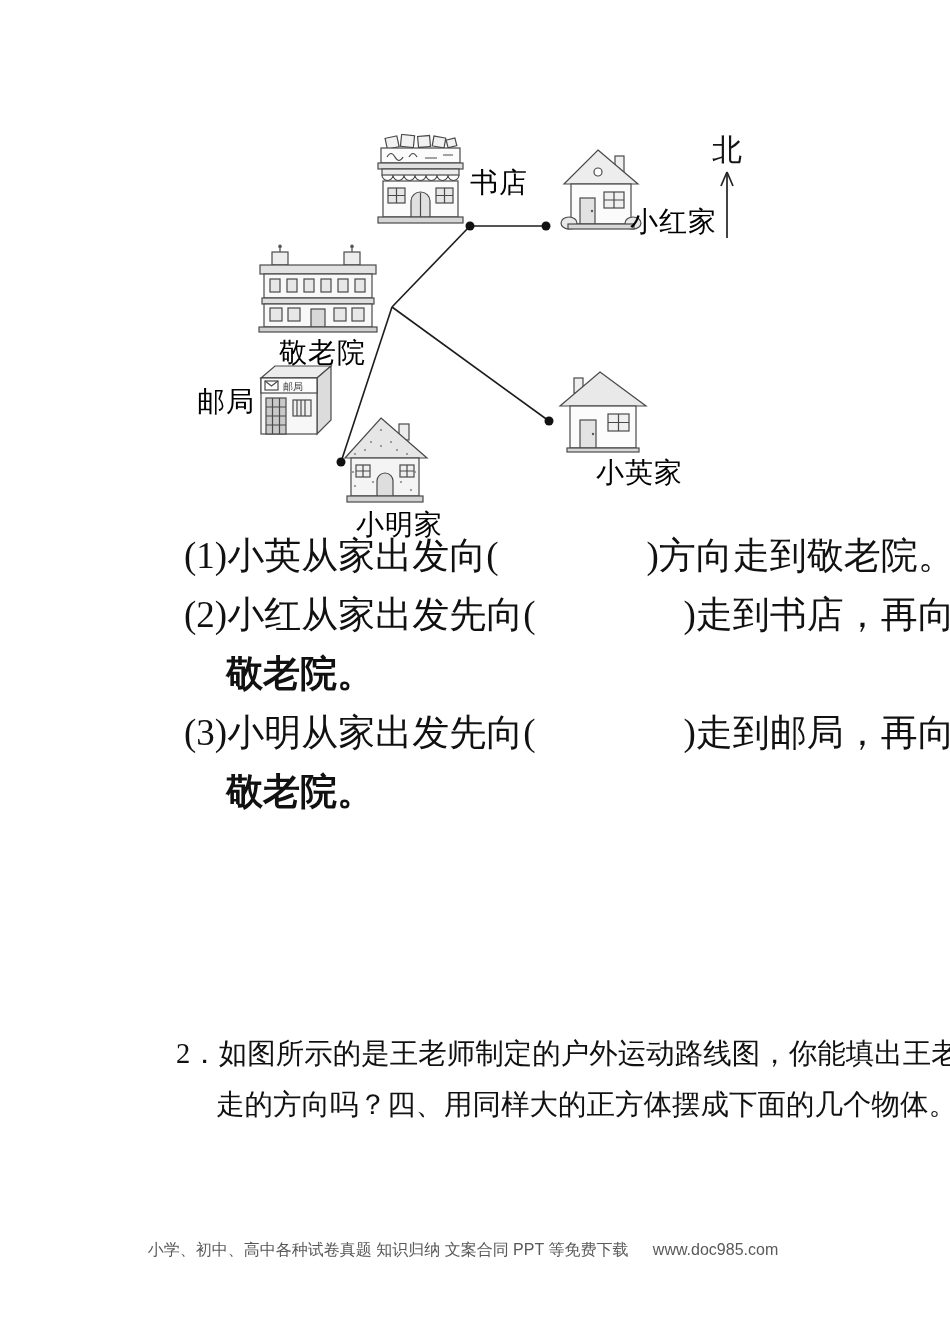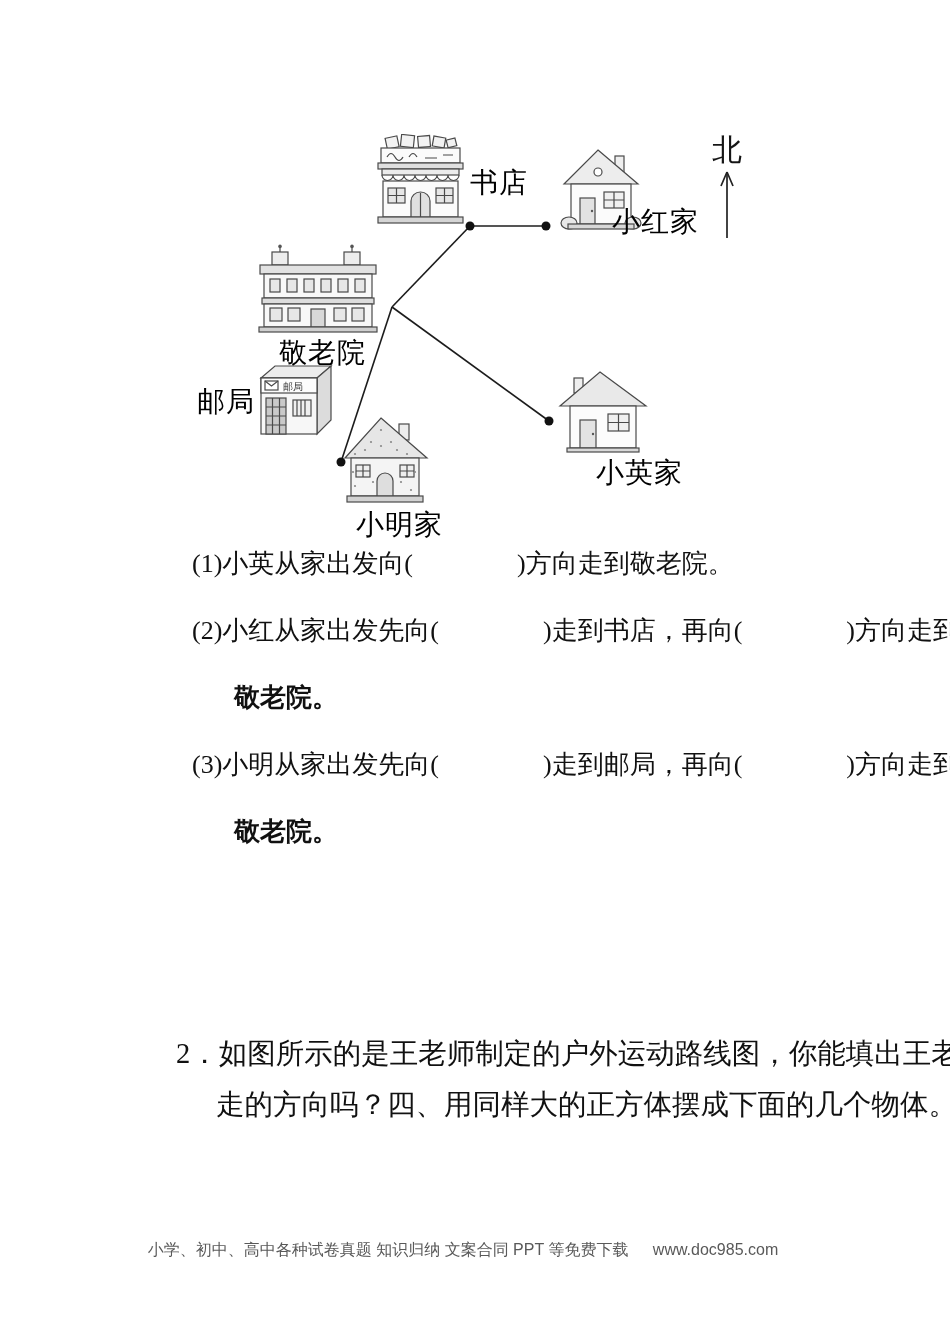--- a/index.html
+++ b/index.html
@@ -7,21 +7,21 @@
     position:relative;width:950px;height:1344px;background:#fff;overflow:hidden;
     font-family:"Liberation Serif","DejaVu Serif",serif;color:#111;
   }
   .map{position:absolute;left:0;top:0;width:950px;height:560px;}
   .bld{position:absolute;margin:0;padding:0;}
   .lbl{position:absolute;font-size:28px;letter-spacing:1px;white-space:nowrap;color:#000000;}
   .north-label{position:absolute;left:712px;top:130px;font-size:30px;color:#151515;}
   .north-arrow{position:absolute;left:716px;top:168px;}
   .routes{position:absolute;left:0;top:0;pointer-events:none;}
   .questions{position:absolute;left:176px;top:522px;width:680px;}
-  .questions p{margin:16px;font-size:26px;line-height:51px;white-space:nowrap;}
+  .questions p{margin:8px;font-size:37px;line-height:51px;white-space:nowrap;}
   .questions p.indent{padding-left:42px;font-weight:bold;}
   .task2{position:absolute;left:176px;top:1028px;width:690px;}
   .task2 p{margin:0;font-size:28.5px;line-height:51px;white-space:nowrap;}
   .task2 p.hang{padding-left:40px;}
   .footer{position:absolute;left:0;top:1240px;width:926px;text-align:center;
     font-size:16px;color:#595959;font-family:"Liberation Sans","DejaVu Sans",sans-serif;}
   .footer span{margin:0 10px;}
   svg{display:block;}
 </style>
 </head>
@@ -67,21 +67,21 @@
           <rect x="20" y="50" width="15" height="26" fill="#e2e2e2"></rect>
           <circle cx="32" cy="63" r="1.2" fill="#555" stroke="none"></circle>
           <rect x="44" y="44" width="20" height="16" fill="#f0f0f0"></rect>
           <path d="M54 44 v16 M44 52 h20" fill="none"></path>
           <ellipse cx="9" cy="75" rx="8" ry="6" fill="#e8e8e8"></ellipse>
           <ellipse cx="73" cy="75" rx="8" ry="6" fill="#e8e8e8"></ellipse>
           <rect x="8" y="76" width="66" height="5" fill="#d8d8d8"></rect>
         </g>
       </svg>
     </figure>
-    <div class="lbl" style="left:612px;top:203px">小红家</div>
+    <div class="lbl" style="left:630px;top:203px">小红家</div>
 
     <figure class="bld" style="left:256px;top:244px">
       <svg width="124" height="90" viewBox="0 0 124 90">
         <g stroke="#4a4a4a" stroke-width="1.2" fill="#ededed">
           <path d="M24 8 v-5 M96 8 v-5" fill="none"></path>
           <circle cx="24" cy="2.4" r="1.8" fill="#555" stroke="none"></circle>
           <circle cx="96" cy="2.4" r="1.8" fill="#555" stroke="none"></circle>
           <rect x="16" y="8" width="16" height="13"></rect>
           <rect x="88" y="8" width="16" height="13"></rect>
           <rect x="4" y="21" width="116" height="9" fill="#e2e2e2"></rect>

